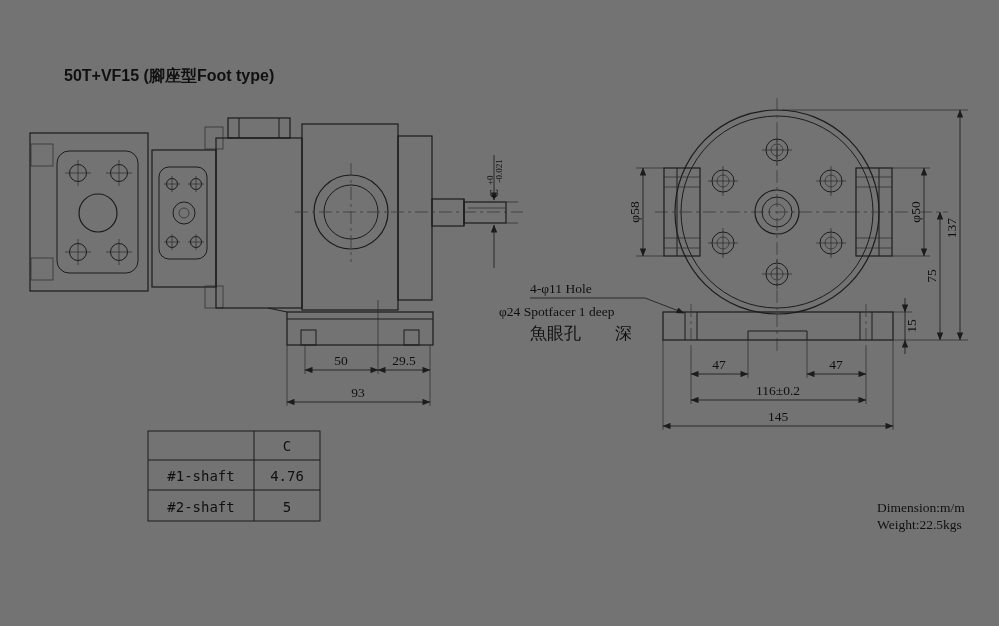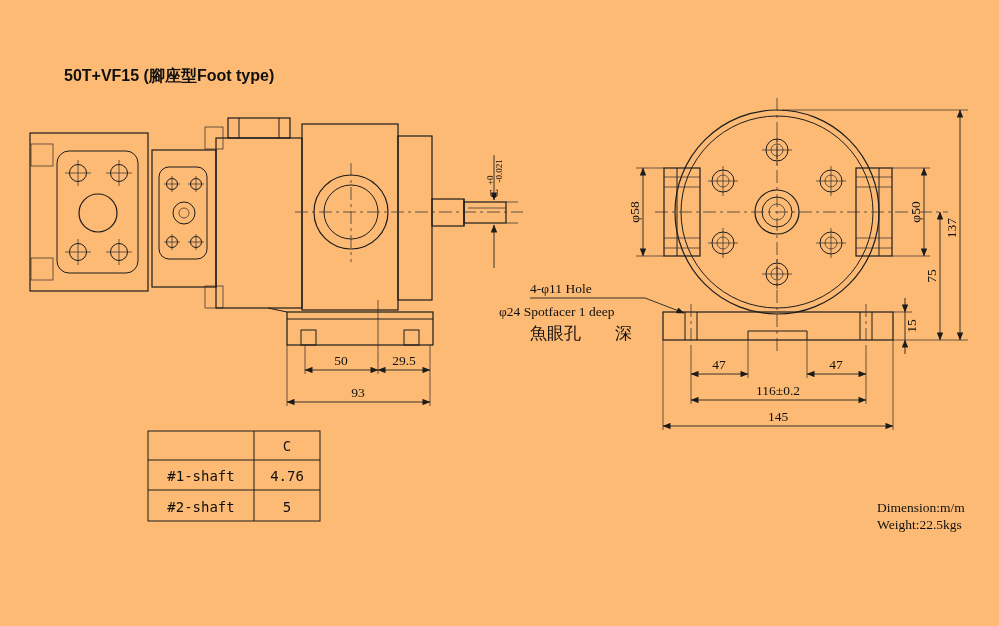--- a/index.html
+++ b/index.html
@@ -1,16 +1,16 @@
 <!DOCTYPE html>
 <html><head>
 <meta charset="utf-8">
 <style>
   html,body{margin:0;padding:0;background:#ffffff;}
-  .page{position:relative;width:999px;height:626px;background:#fdba74;overflow:hidden;}
+  .page{position:relative;width:999px;height:626px;background:#737373;overflow:hidden;}
   svg{display:block;}
   .ln{fill:none;stroke:#1c1c1c;stroke-width:1.2;}
   .med{fill:none;stroke:#1c1c1c;stroke-width:1;}
   .thin{fill:none;stroke:#2a2a2a;stroke-width:0.7;}
   .cl{fill:none;stroke:#3a3a3a;stroke-width:0.8;stroke-dasharray:13 4 3 4;}
   .dim{fill:none;stroke:#222;stroke-width:0.9;}
   text{font-family:"Liberation Serif","DejaVu Serif",serif;fill:#101010;}
   .dimtxt{font-size:13.5px;}
   .ann{font-size:13.5px;}
   .cjk{font-size:17px;}

